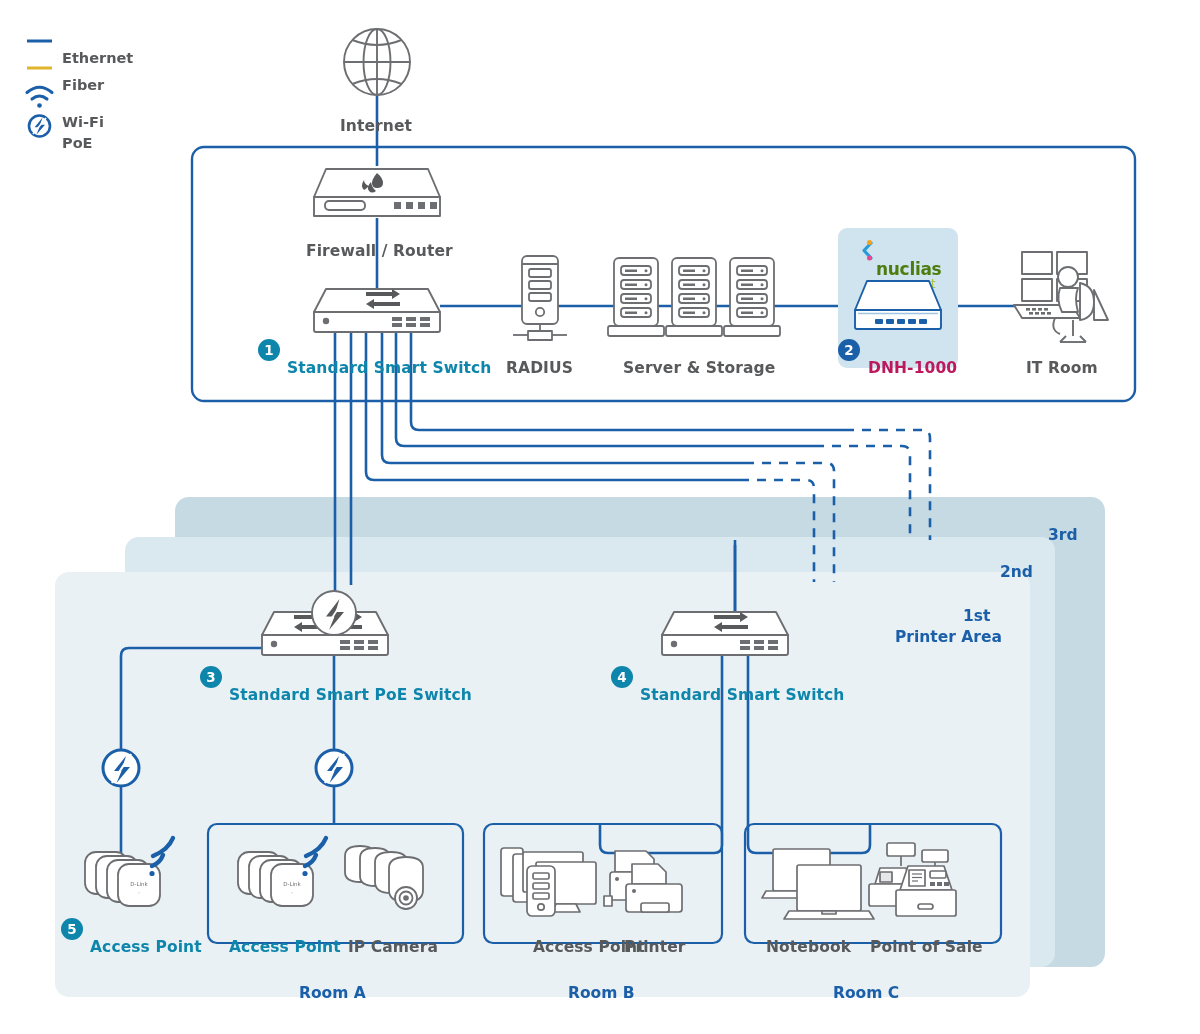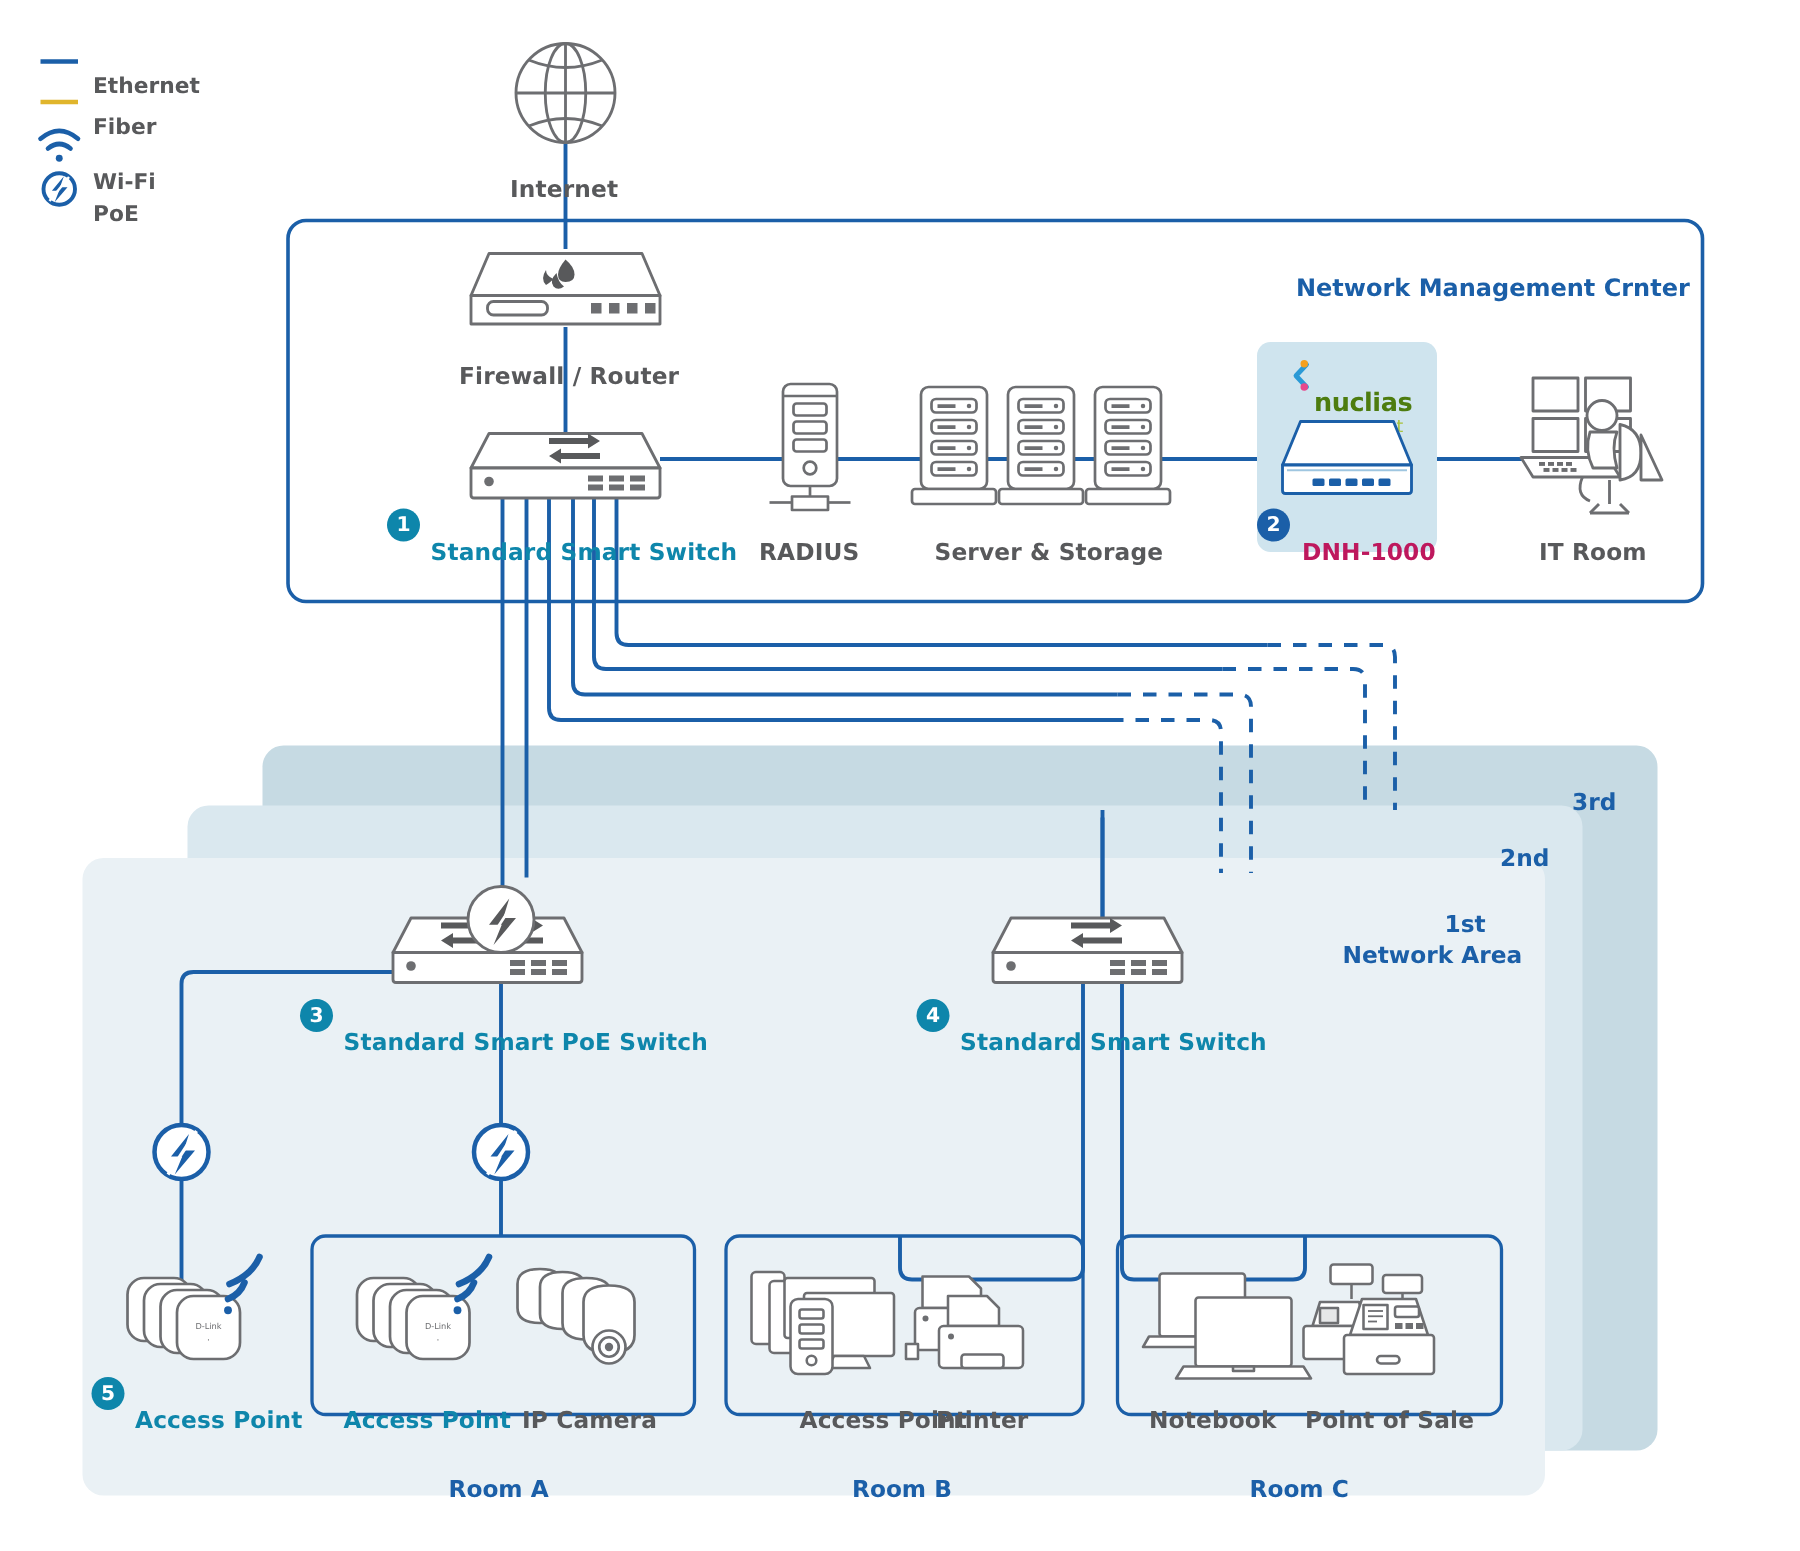--- a/index.html
+++ b/index.html
@@ -309,26 +309,25 @@
       <path d="M1094 290 L1108 320 L1094 320 Z"></path>
 
       <line x1="1073" y1="320" x2="1073" y2="336"></line>
       <path d="M1060 342 L1086 342"></path>
       <path d="M1066 336 L1060 342 M1080 336 L1086 342"></path>
       <path d="M1055 318 Q1050 330 1060 334" fill="none"></path>
     </g>
   </svg>
   <div class="txt lbl-gray" style="left:1026px;top:341px;">IT Room</div>
 
-  <div class="txt lbl-nmc" style="left:864px;top:164px;">Network Management Crnter</div>
 
   <div class="txt lbl-floor" style="left:1048px;top:508px;">3rd</div>
   <div class="txt lbl-floor" style="left:1000px;top:545px;">2nd</div>
   <div class="txt lbl-floor" style="left:963px;top:589px;">1st</div>
-  <div class="txt lbl-floor" style="left:895px;top:610px;">Network Area</div>
+  <div class="txt lbl-floor" style="left:895px;top:610px;">Printer Area</div>
 
   <svg class="layer">
     <g fill="#ffffff" stroke="#6d6e71" stroke-width="1.9" stroke-linejoin="round">
       <path d="M274 612 L376 612 L388 635 L262 635 Z"></path>
       <path d="M262 635 L388 635 L388 653 Q388 655 386 655 L264 655 Q262 655 262 653 Z"></path>
       <circle cx="274" cy="644" r="3.2" fill="#6d6e71" stroke="none"></circle>
       <g fill="#6d6e71" stroke="none">
         <rect x="340" y="640" width="10" height="4"></rect>
           <rect x="340" y="646" width="10" height="4"></rect>
         <rect x="354" y="640" width="10" height="4"></rect>

